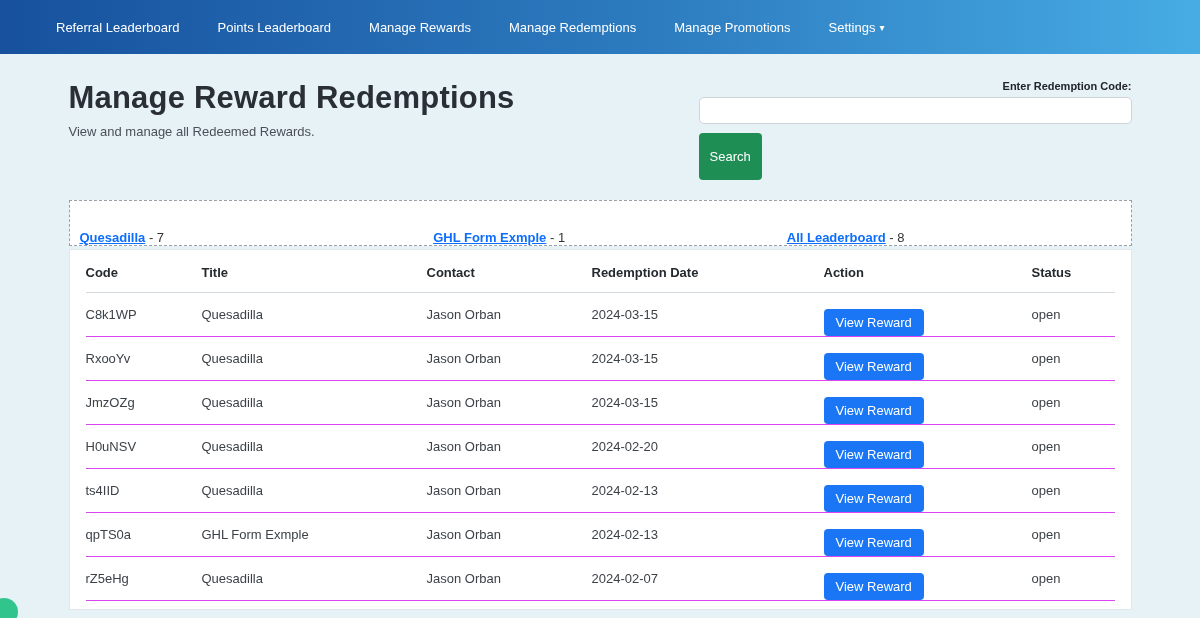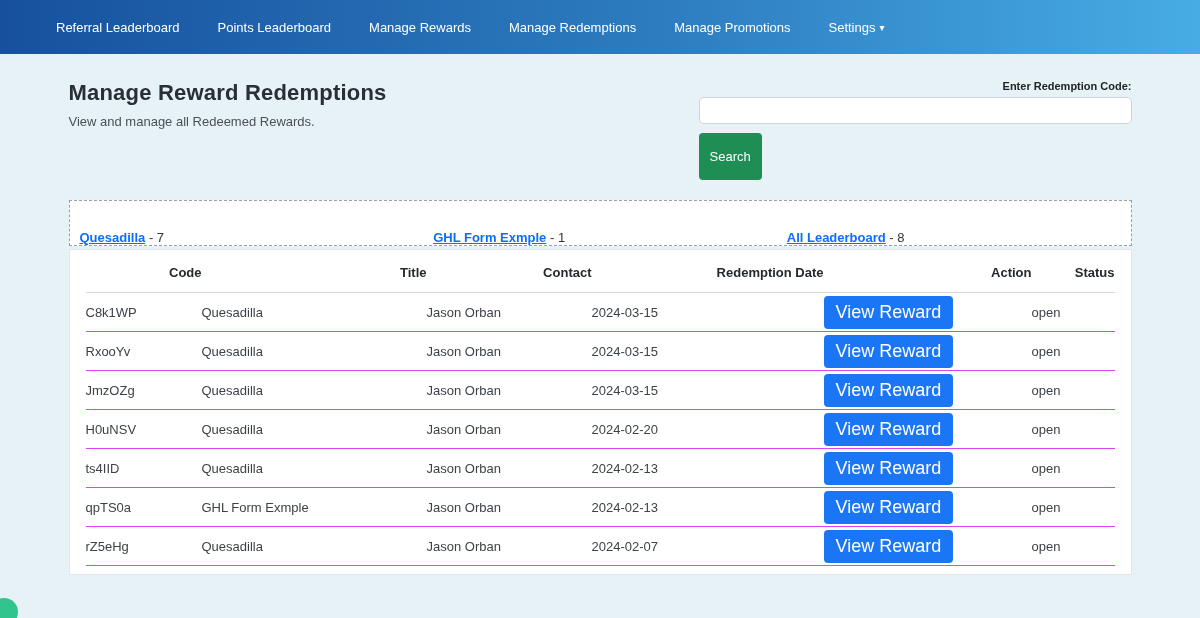--- a/index.html
+++ b/index.html
@@ -37,21 +37,21 @@
     width: 1063px;
     margin: 0 auto;
   }
   .header-row {
     display: flex;
     justify-content: space-between;
     align-items: flex-start;
     margin-top: 26px;
   }
   .page-title {
-    font-size: 22px;
+    font-size: 31px;
     font-weight: bold;
     color: #2a2f36;
     letter-spacing: 0.2px;
   }
   .page-subtitle {
     margin-top: 8px;
     font-size: 13px;
     color: #4a5056;
   }
   .search-block { width: 433px; }
@@ -120,44 +120,45 @@
     border-collapse: collapse;
     table-layout: fixed;
   }
   col.c-code   { width: 116px; }
   col.c-title  { width: 225px; }
   col.c-contact{ width: 165px; }
   col.c-date   { width: 232px; }
   col.c-action { width: 208px; }
   col.c-status { width: auto; }
   th {
-    text-align: right;
+    text-align: left;
     font-size: 13px;
     font-weight: bold;
     color: #24292e;
     padding: 15px 0 12px 0;
     border-bottom: 1px solid #d4d9dd;
   }
   td {
     font-size: 13px;
     color: #3c4248;
     height: 39px;
     border-bottom: 1px solid #d946ef;
     vertical-align: middle;
     padding: 0;
   }
   .action-button {
     background: #1b76f5;
     color: #ffffff;
     border: none;
     border-radius: 4px;
-    font-size: 18px;
+    font-size: 13px;
     padding: 6px 12px;
     cursor: pointer;
     font-family: "Liberation Sans", sans-serif;
+    margin-top: 16px;
   }
   
   .chat-bubble {
     position: absolute;
     left: -10px;
     bottom: -8px;
     width: 28px;
     height: 28px;
     border-radius: 50%;
     background: #31c48d;

